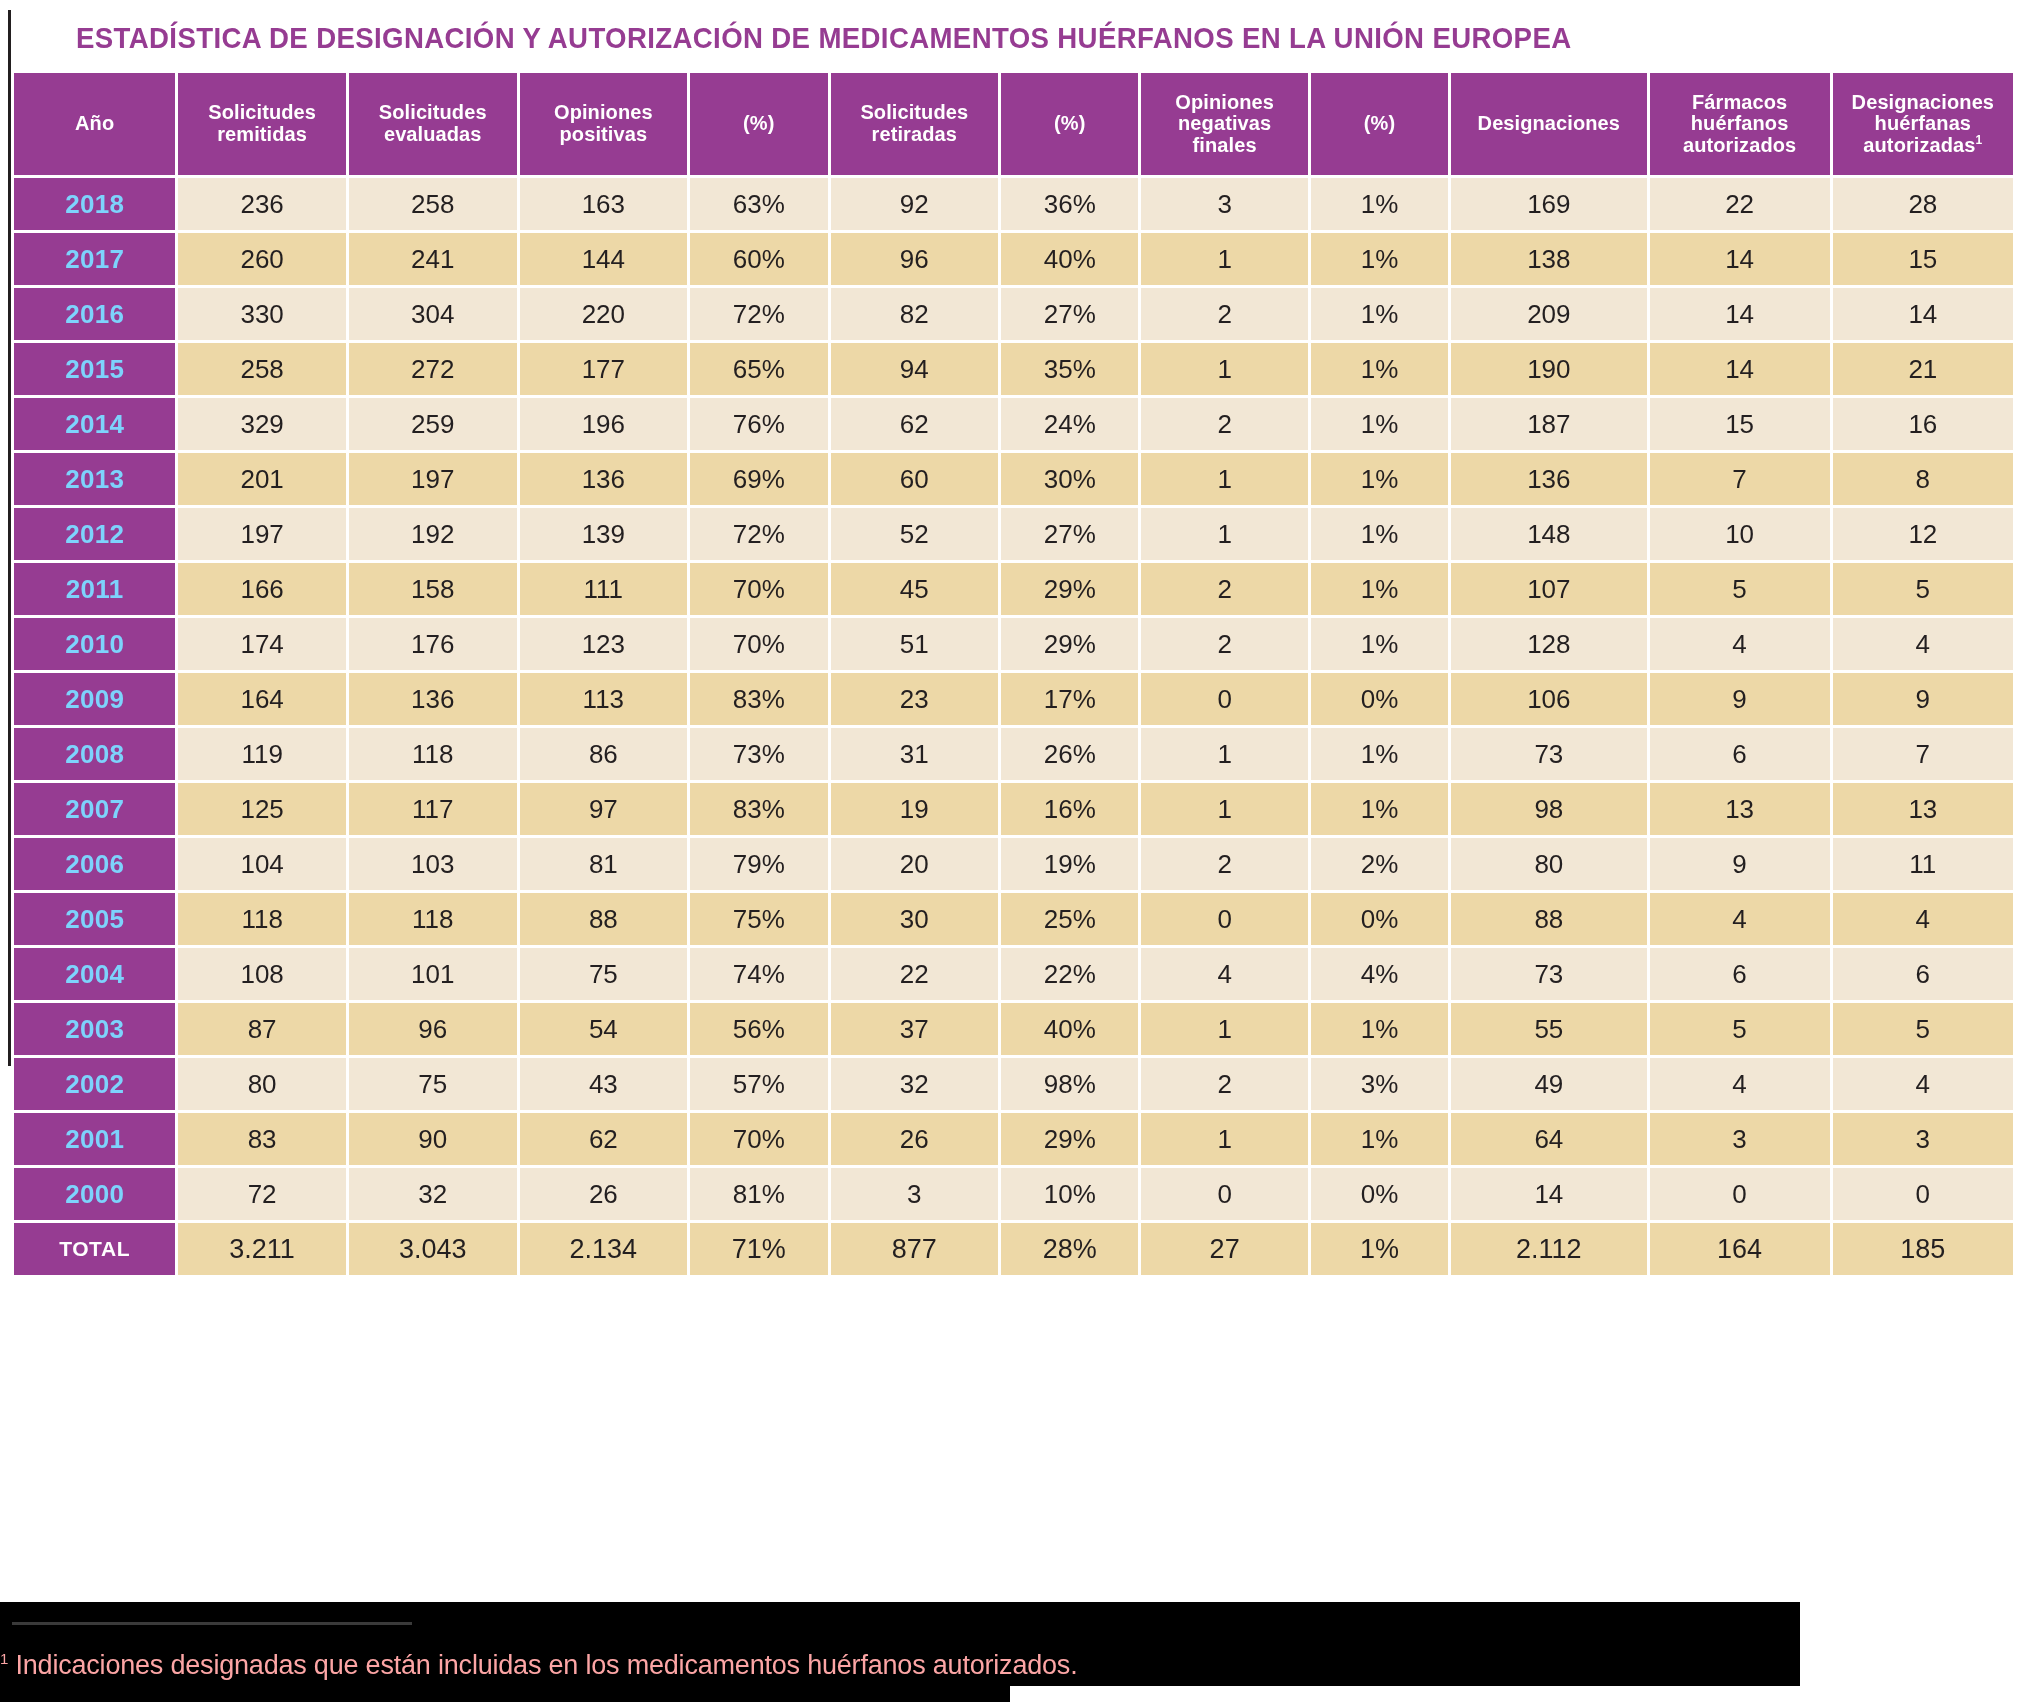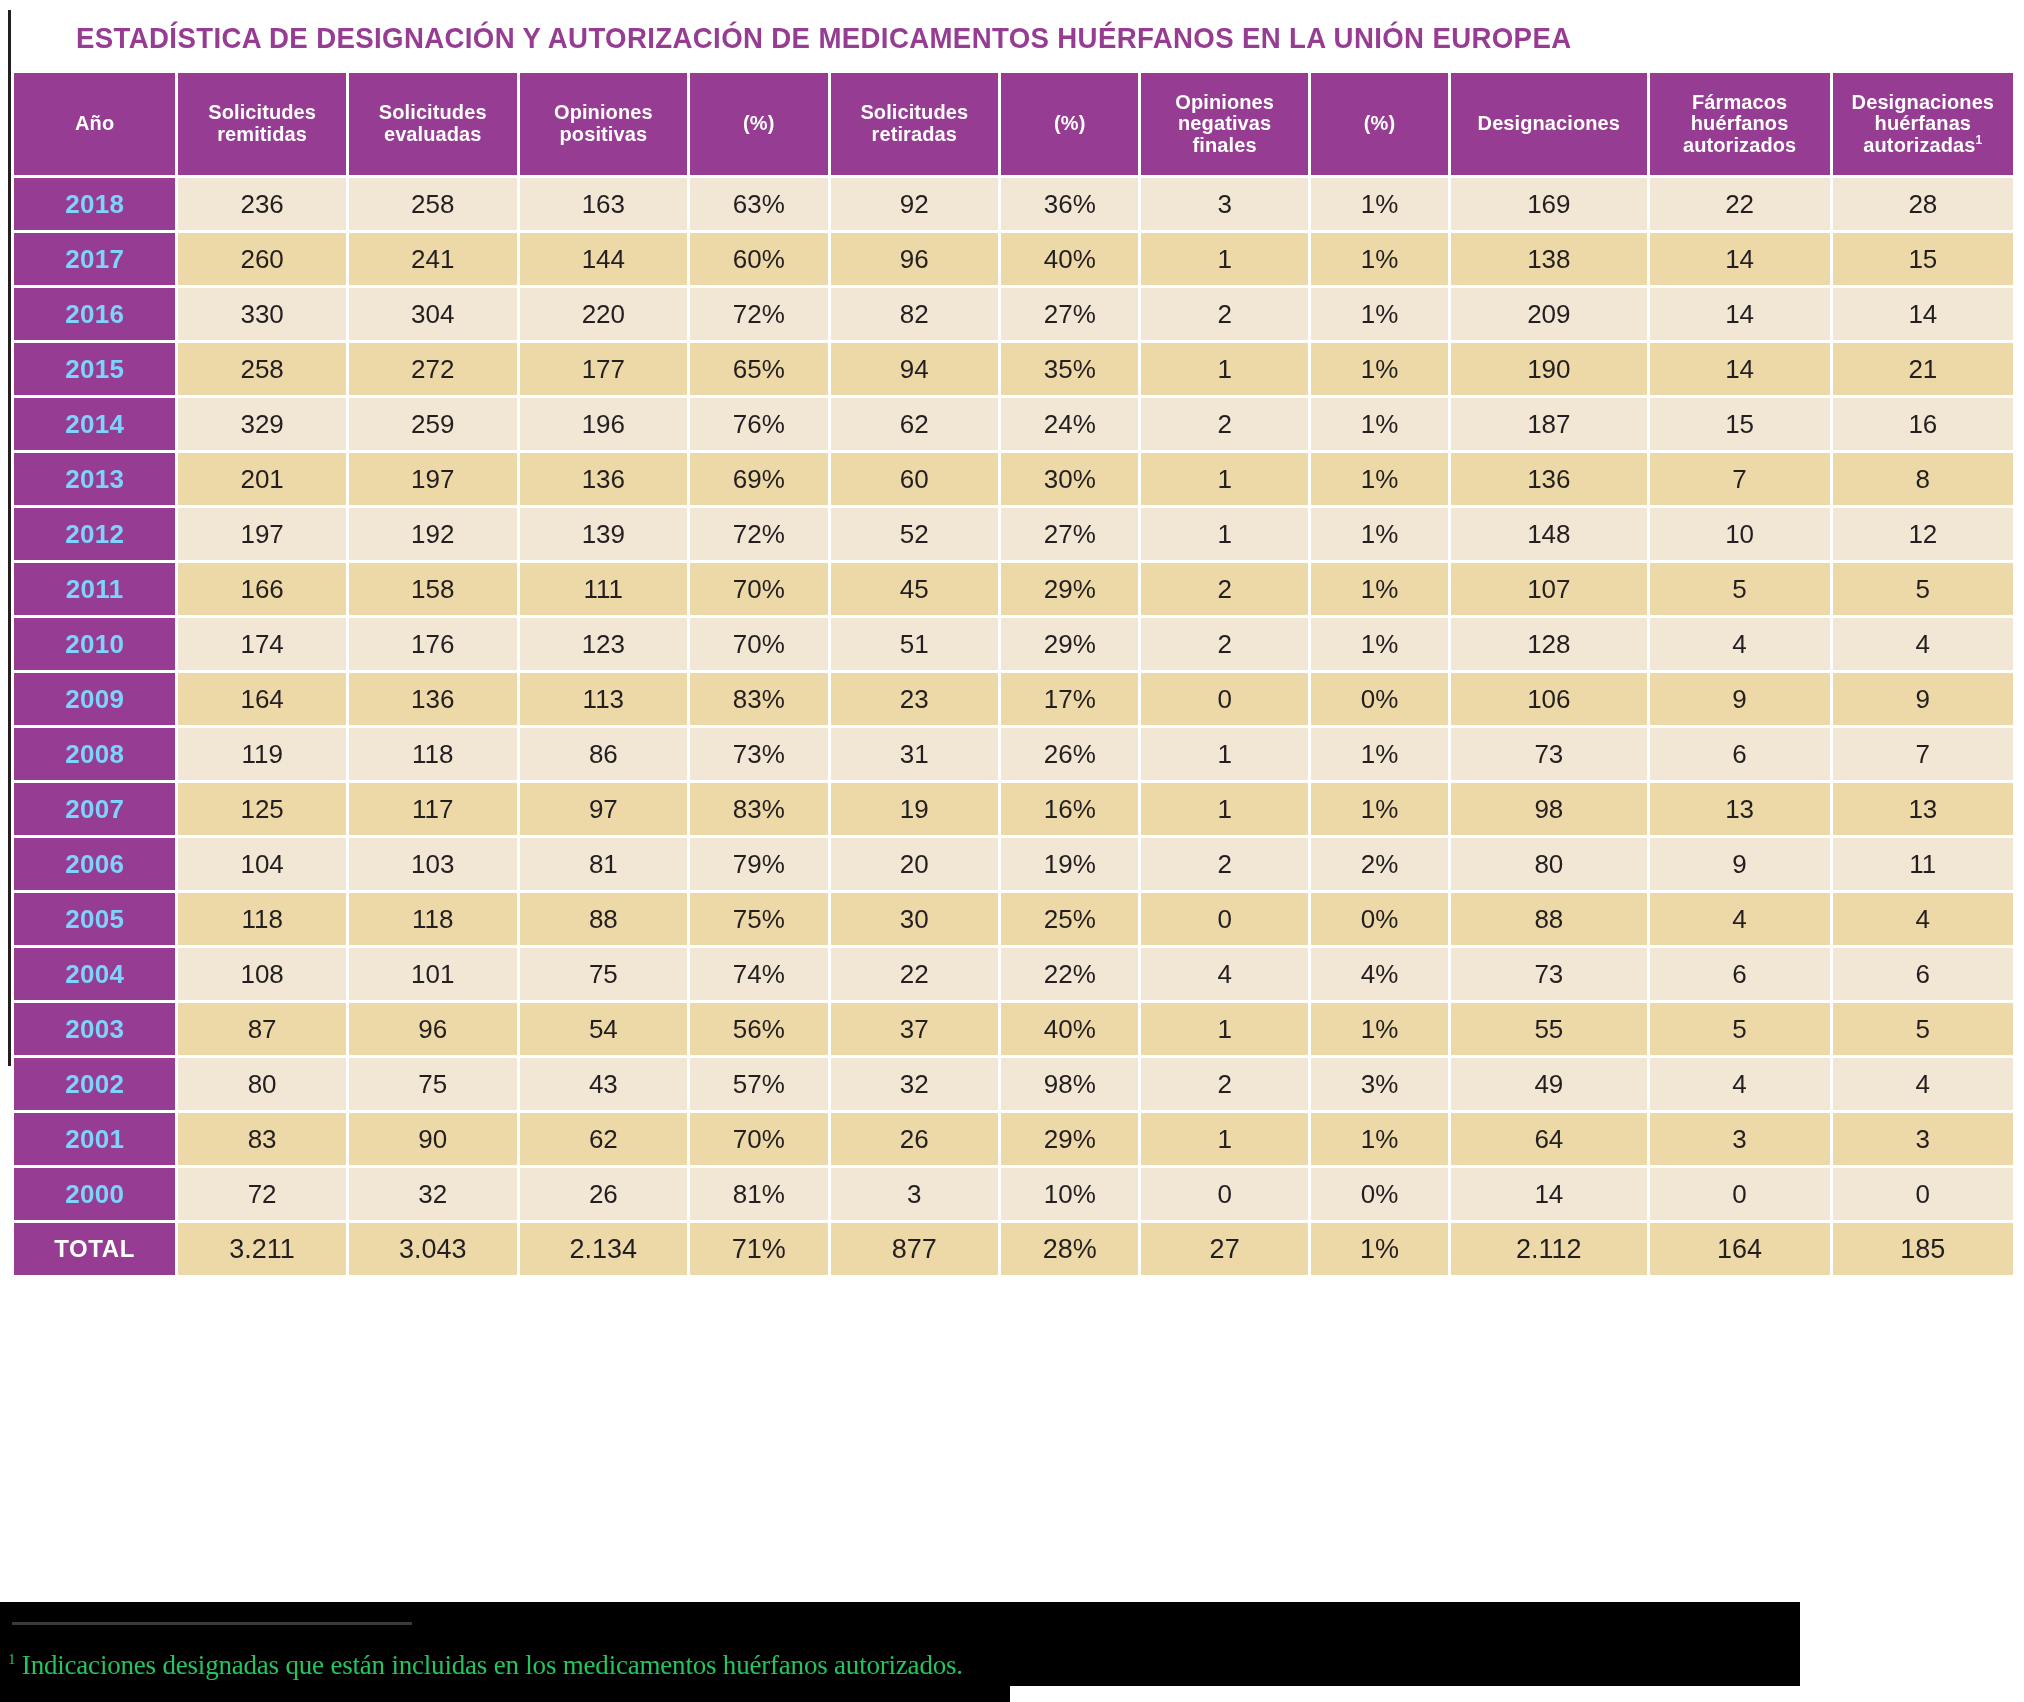--- a/index.html
+++ b/index.html
@@ -117,21 +117,21 @@
 
   tbody tr.total td.datacell {
     background: #EDD8A7;
     font-weight: normal;
     font-size: 27px;
   }
   tbody tr.total td.yearcell {
     background: #963C92;
     color: #ffffff;
     font-weight: bold;
-    font-size: 24px;
+    font-size: 21px;
     letter-spacing: 0.6px;
   }
 
   
   col.c-year  { width: 128px; }
   col.c-w1    { width: 133px; }
   col.c-w2    { width: 133px; }
   col.c-w3    { width: 133px; }
   col.c-pct1  { width: 109px; }
   col.c-w4    { width: 133px; }
@@ -155,25 +155,25 @@
   .foot-rule {
     position: absolute;
     left: 12px;
     top: 20px;
     width: 400px;
     height: 3px;
     background: #3a3a3a;
   }
   .foot-text {
     position: absolute;
-    left: 8px;
+    left: 0;
     top: 48px;
-    color: #22c55e;
+    color: #fca5a5;
     font-size: 27px;
-    font-family: Liberation Serif, serif;
+    font-family: Liberation Sans, sans-serif;
     white-space: nowrap;
     letter-spacing: -0.2px;
   }
   .foot-text sup {
     font-size: 15px;
     vertical-align: super;
     line-height: 0;
   }
   
   .foot-notch {

